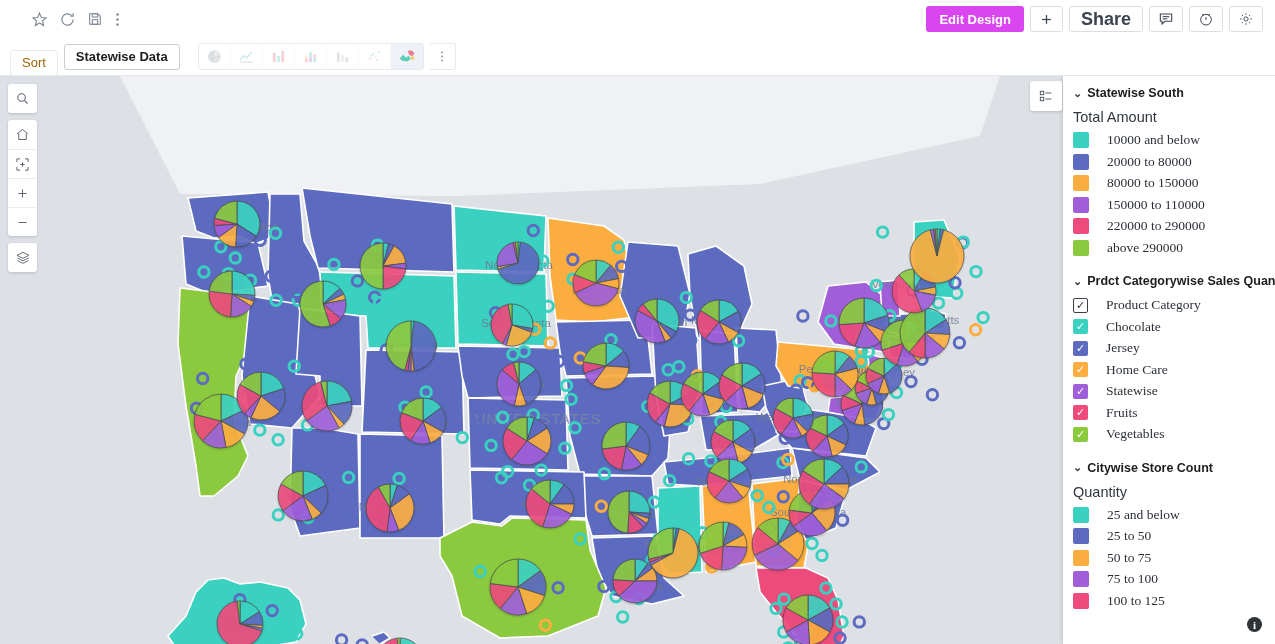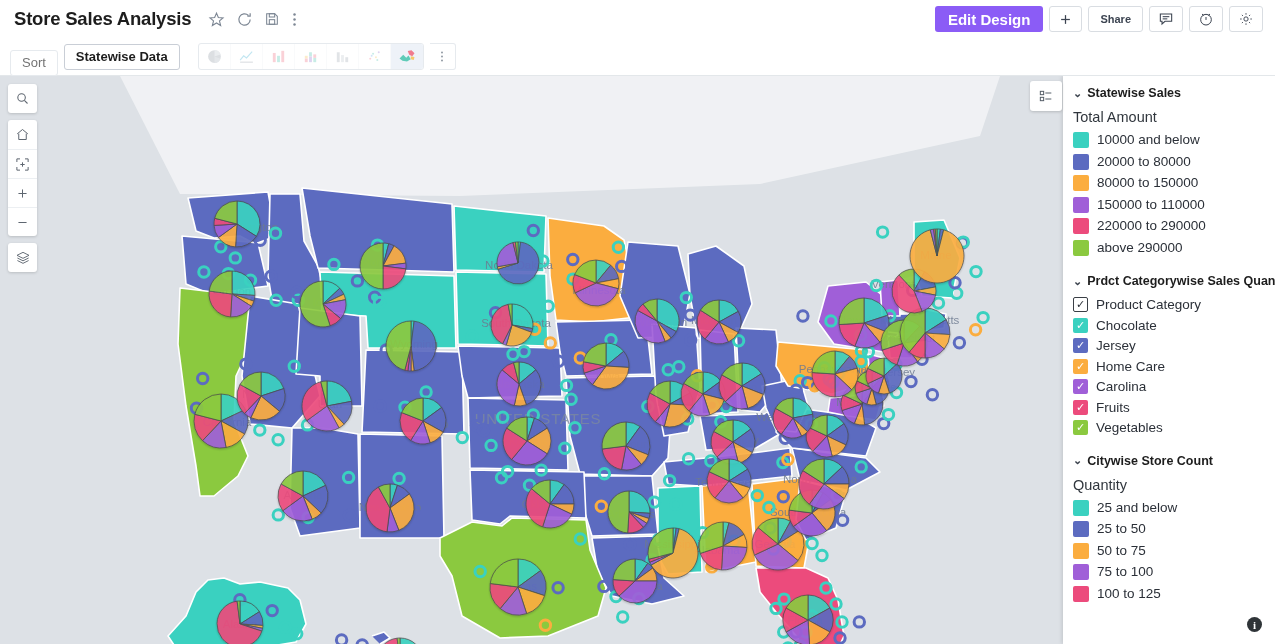--- a/index.html
+++ b/index.html
@@ -23,48 +23,48 @@
     letter-spacing: -0.2px; white-space: nowrap;
   }
   #title-icons { display: flex; align-items: center; gap: 11px; margin-left: 17px; }
   .hicon { width: 17px; height: 17px; color: #7d8794; display: block; cursor: pointer; }
   .hicon svg { display: block; }
   #header-right {
     position: absolute; right: 12px; top: 50%; transform: translateY(-50%);
     display: flex; align-items: center; gap: 6px;
   }
   #edit-design-btn {
-    background: #8b5cf6; color: #fff; border: none;
-    font-size: 15px; font-weight: bold; font-family: inherit;
+    background: #d946ef; color: #fff; border: none;
+    font-size: 13px; font-weight: bold; font-family: inherit;
     padding: 0 13px; height: 26px; border-radius: 3px; cursor: pointer;
     white-space: nowrap;
   }
   .hdr-box {
     height: 26px; min-width: 28px; border: 1px solid #d9dde2; border-radius: 3px;
     background: #fff; display: flex; align-items: center; justify-content: center;
     padding: 0 8px; cursor: pointer; color: #3c4451;
   }
-  .hdr-box.share { font-size: 11px; font-weight: bold; padding: 0 11px; }
+  .hdr-box.share { font-size: 18px; font-weight: bold; padding: 0 11px; }
   .hdr-box svg { display: block; }
 
   
   #subtoolbar {
     height: 38px; width: 100%;
     display: flex; align-items: center; gap: 6px;
     padding: 0 12px 0 10px;
     background: #ffffff;
     border-bottom: 1px solid #e3e7ea;
   }
   .tb-btn {
     height: 26px; border: 1px solid #dfe3e8; border-radius: 3px;
     background: #fff; font-family: inherit; font-size: 13px;
     padding: 0 11px; cursor: pointer; display: flex; align-items: center;
     white-space: nowrap;
   }
-  .tb-btn.muted { color: #737373; border-color: #e6eaee; margin-top: 12px; }
+  .tb-btn.muted { color: #a16207; border-color: #e6eaee; margin-top: 12px; }
   .tb-btn.strong { color: #1d1d1d; font-weight: bold; border-color: #c9ced6; }
   #charttype-group {
     margin-left: 12px; display: flex; align-items: center;
     border: 1px solid #e6eaee; border-radius: 3px; height: 27px;
     overflow: hidden; background: #fff;
   }
   .ct-item {
     width: 32px; height: 100%; display: flex; align-items: center; justify-content: center;
     cursor: pointer; opacity: 0.35; border-right: 1px solid #eef1f4;
   }
@@ -118,23 +118,24 @@
   .lg-head {
     display: flex; align-items: center; gap: 5px;
     font-size: 12.5px; font-weight: bold; color: #1d1d1d;
     margin-bottom: 9px; white-space: nowrap; cursor: pointer;
   }
   .lg-head .chev { color: #3a424c; font-size: 11px; line-height: 1; }
   .lg-sub {
     font-size: 14.5px; color: #30363d; margin-bottom: 7px; font-weight: normal;
   }
   .lg-row {
-    display: flex; gap: 8px;
+    display: flex; align-items: center; gap: 18px;
     margin-bottom: 5.5px; font-size: 13.5px; color: #2b3038; white-space: nowrap;
     cursor: pointer;
+    font-family: Liberation Serif, serif;
   }
   .sw { width: 16px; height: 16px; border-radius: 2px; flex: none; }
   .cb {
     width: 15px; height: 15px; border-radius: 2px; flex: none;
     display: flex; align-items: center; justify-content: center;
     font-size: 11px; color: #fff; line-height: 1;
   }
   .cb.outline { background: #fff; border: 1px solid #3a3f46; color: #2b3038; }
   .lg-gap { height: 13px; }
   #info-icon {
@@ -142,21 +143,20 @@
     width: 15px; height: 15px; border-radius: 50%;
     background: #2f3438; color: #fff; font-size: 11px; font-weight: bold;
     display: flex; align-items: center; justify-content: center;
     font-family: "Liberation Serif", serif; cursor: pointer;
   }
 </style>
 </head>
 <body>
 
 <div id="header">
-  <div id="page-title">Store Sales Analysis</div>
   <div id="title-icons">
     <span class="hicon">
       <svg viewBox="0 0 24 24" width="17" height="17" fill="none" stroke="currentColor" stroke-width="1.6">
         <polygon points="12,3 14.6,9.2 21.2,9.7 16.2,14 17.8,20.4 12,16.9 6.2,20.4 7.8,14 2.8,9.7 9.4,9.2"></polygon>
       </svg>
     </span>
     <span class="hicon">
       <svg viewBox="0 0 24 24" width="17" height="17" fill="none" stroke="currentColor" stroke-width="1.7">
         <path d="M20 12a8 8 0 1 1-2.4-5.7"></path>
           <polyline points="20,3.2 20,7.2 16,7.2"></polyline>
@@ -1015,21 +1015,21 @@
       <rect x="3.5" y="14" width="5" height="5"></rect>
         <line x1="11" y1="16.5" x2="20" y2="16.5"></line>
     </svg>
   </div>
 
   <div id="legend-panel">
     <div id="legend-body">
         <div class="lg-section">
           <div class="lg-head">
             <span class="chev">⌄</span>
-            <span>Statewise Sales</span>
+            <span>Statewise South</span>
           </div>
           <div class="lg-sub">Total Amount</div>
           <div class="lg-row">
             <span class="sw" style="background: rgb(58, 209, 192);"></span>
             <span>10000 and below</span>
           </div>
           <div class="lg-row">
             <span class="sw" style="background: rgb(92, 107, 192);"></span>
             <span>20000 to 80000</span>
           </div>
@@ -1067,21 +1067,21 @@
           <div class="lg-row">
             <span class="cb" style="background: rgb(92, 107, 192);">✓</span>
             <span>Jersey</span>
           </div>
           <div class="lg-row">
             <span class="cb" style="background: rgb(251, 173, 63);">✓</span>
             <span>Home Care</span>
           </div>
           <div class="lg-row">
             <span class="cb" style="background: rgb(160, 95, 216);">✓</span>
-            <span>Carolina</span>
+            <span>Statewise</span>
           </div>
           <div class="lg-row">
             <span class="cb" style="background: rgb(236, 75, 124);">✓</span>
             <span>Fruits</span>
           </div>
           <div class="lg-row">
             <span class="cb" style="background: rgb(139, 201, 63);">✓</span>
             <span>Vegetables</span>
           </div>
         </div>

